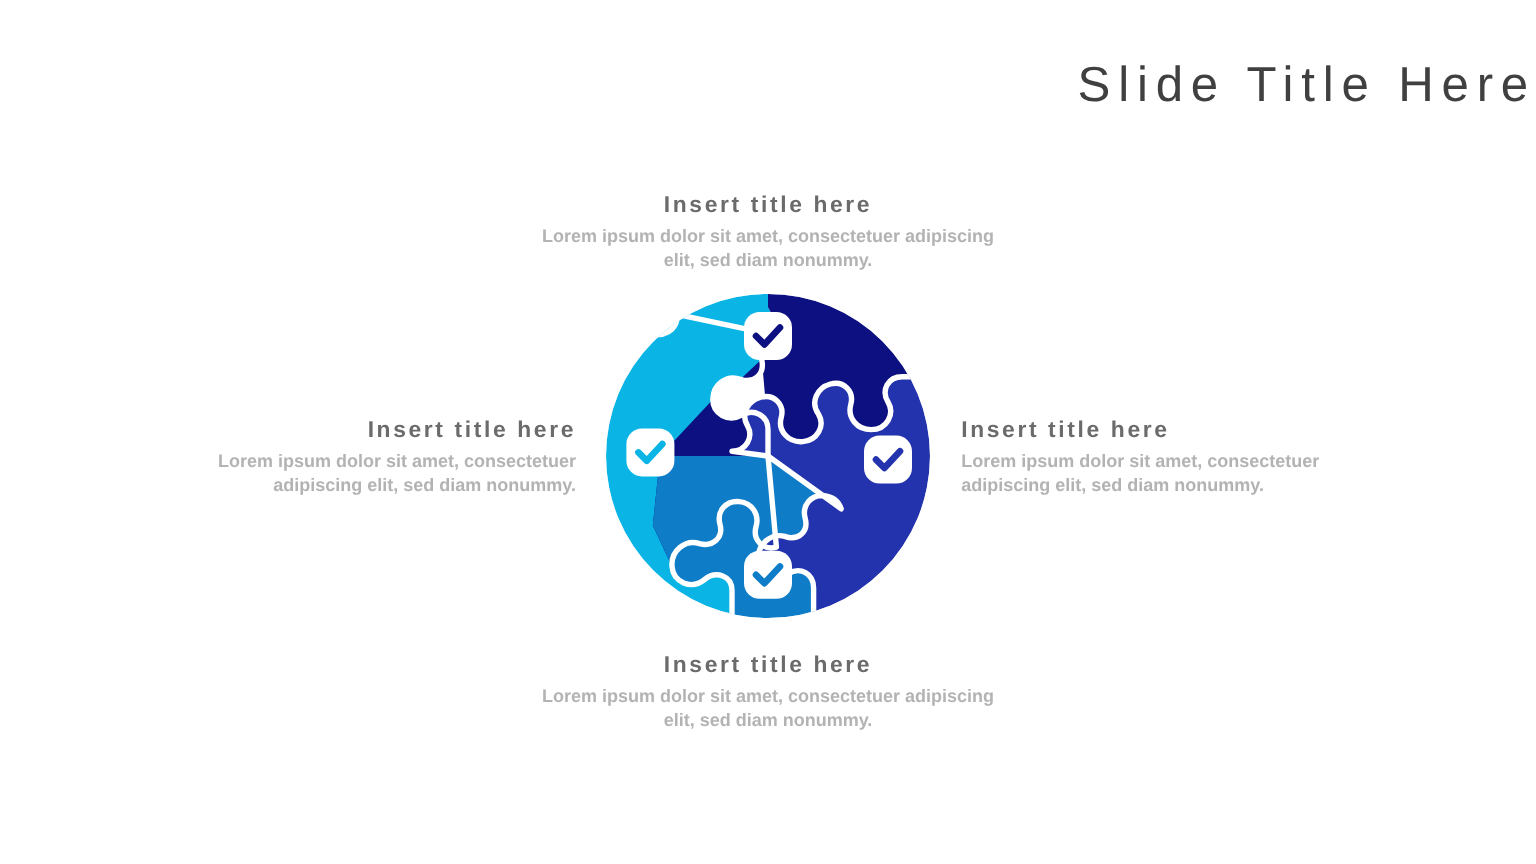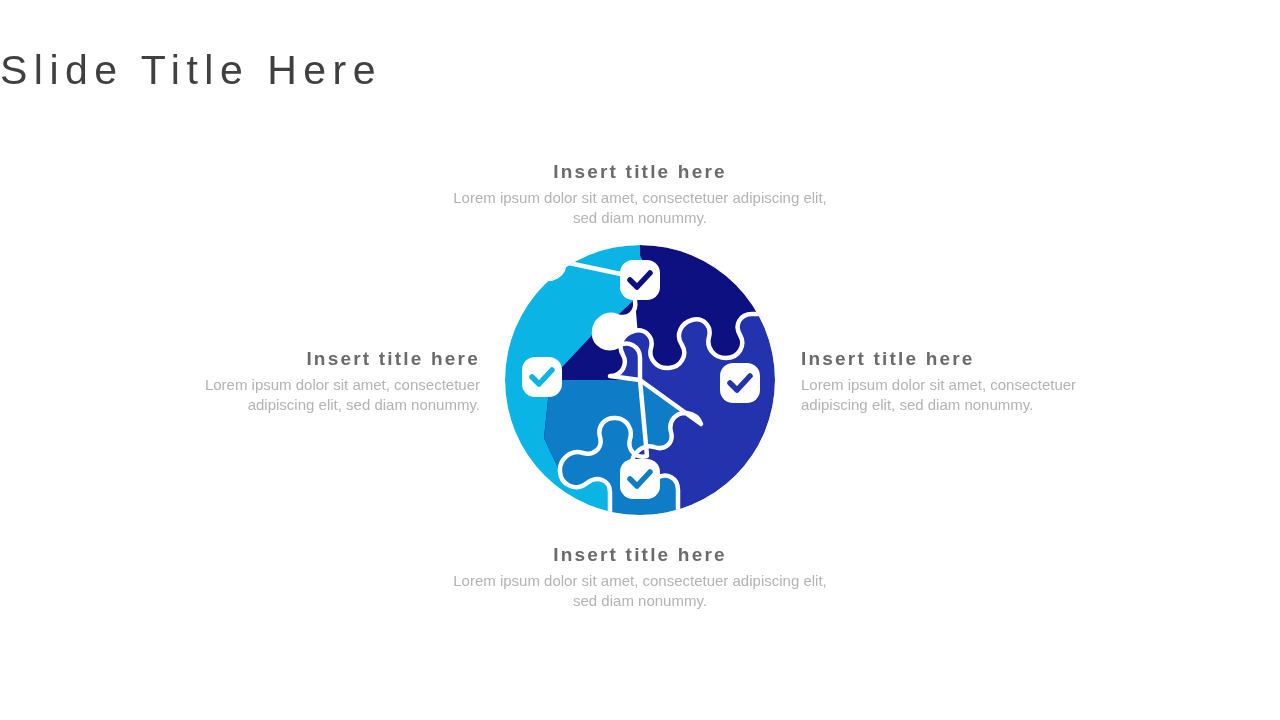--- a/index.html
+++ b/index.html
@@ -21,21 +21,21 @@
     height: 720px;
     background: #ffffff;
   }
 
   
   .slide-title {
     position: absolute;
     left: 0;
     top: 44px;
     width: 1280px;
-    text-align: left;
+    text-align: right;
     font-size: 41px;
     font-weight: 400;
     letter-spacing: 6.5px;
     color: #404040;
     line-height: 52px;
     white-space: nowrap;
   }
 
   
   .txt-block {
@@ -44,21 +44,21 @@
   .txt-title {
     font-size: 19px;
     font-weight: 700;
     letter-spacing: 2.2px;
     color: #6b6b6b;
     line-height: 24px;
     white-space: nowrap;
   }
   .txt-body {
     font-size: 15px;
-    font-weight: 400;
+    font-weight: 700;
     color: #b3b3b3;
     line-height: 19.5px;
     margin-top: 4px;
   }
 
   .block-top {
     left: 440px;
     top: 160px;
     width: 400px;
     text-align: center;

